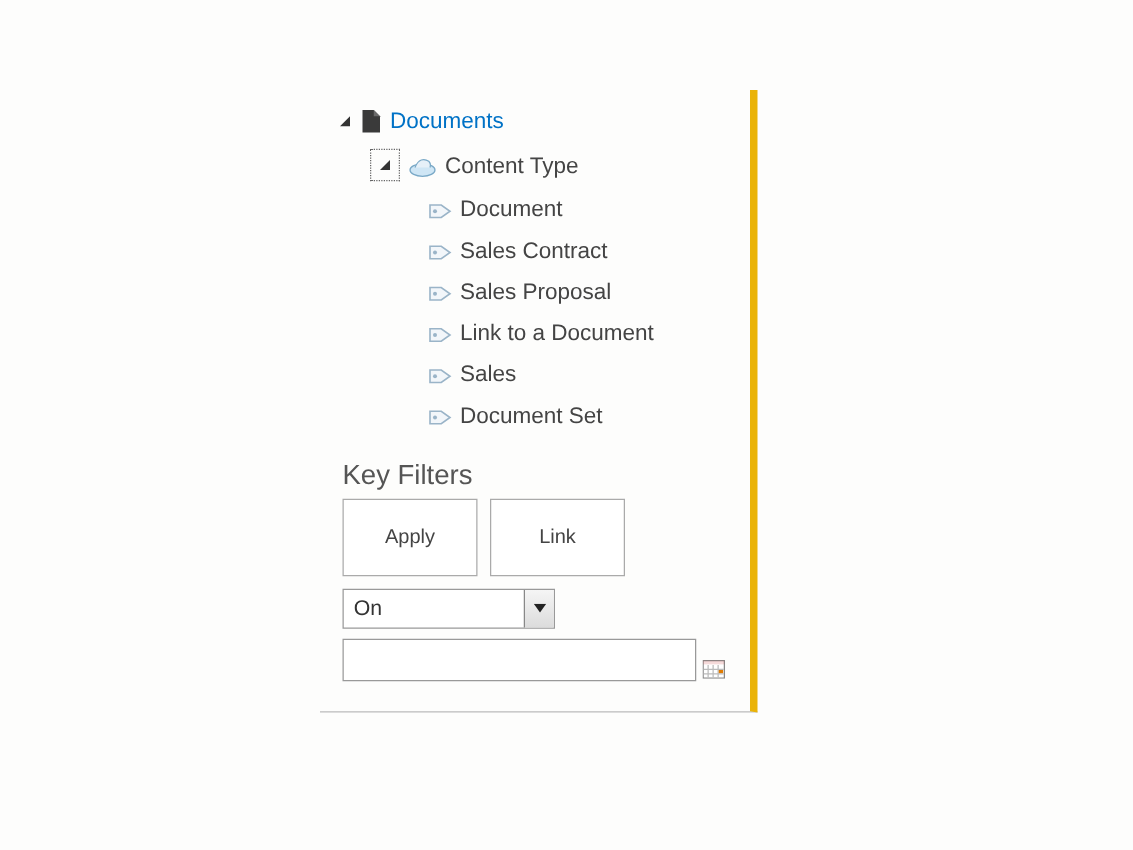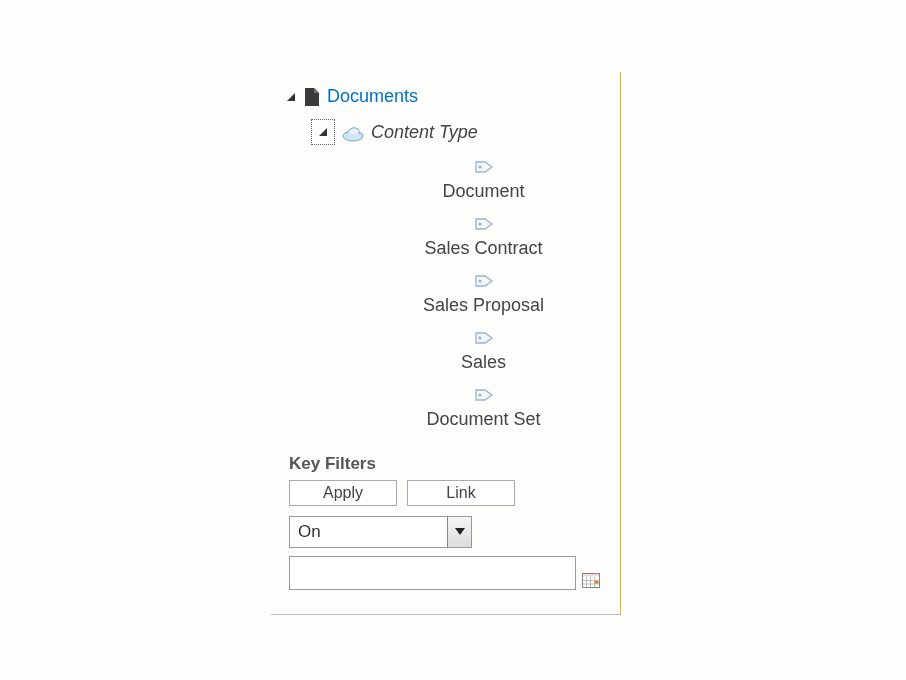--- a/index.html
+++ b/index.html
@@ -8,40 +8,40 @@
       padding: 0;
       width: 906px;
       height: 680px;
       font-family: "Segoe UI", Arial, sans-serif;
       font-size: 17px;
       color: #444;
       background: #fdfdfc;
     }
     .panel {
       position: absolute;
-      left: 271px;
+      left: 256px;
       top: 72px;
       width: 350px;
-      border-right: 1px solid #eab308;
+      border-right: 6px solid #eab308;
       border-bottom: 1px solid #bbb;
       padding-bottom: 18px;
     }
     .tree {
       padding: 8px 10px 4px 14px;
     }
     .tree-row {
       display: flex;
       align-items: center;
       gap: 6px;
       padding: 6px 0;
       font-size: 18px;
     }
     .tree-row.root { padding-left: 0; }
-    .tree-row.level1 { padding-left: 26px; font-style: italic; }
-    .tree-row.level2 { padding-left: 72px; flex-direction: column; }
+    .tree-row.level1 { padding-left: 26px; }
+    .tree-row.level2 { padding-left: 72px; }
     .expander {
       width: 12px;
       height: 12px;
       display: inline-flex;
       align-items: center;
       justify-content: center;
     }
     .expander.dotted {
       border: 1px dotted #666;
       padding: 2px;
@@ -68,50 +68,49 @@
       cursor: pointer;
     }
     .plain-text {
       color: #444;
       cursor: pointer;
     }
     .filters {
       padding: 4px 18px 6px 18px;
     }
     .filters-heading {
-      font-size: 17px;
+      font-size: 22px;
       color: #555;
       margin: 10px 0 6px 0;
-      font-weight: bold;
     }
     .btn-row {
       display: flex;
       gap: 10px;
       margin-bottom: 10px;
     }
     .btn {
       border: 1px solid #aaa;
       background: #fff;
-      padding: 3px 0;
+      padding: 21px 0;
       width: 108px;
       font-size: 16px;
       color: #444;
       cursor: pointer;
       text-align: center;
       font-family: inherit;
     }
     .field-label {
       font-size: 17px;
       color: #444;
       margin: 4px 0 4px 0;
     }
     .select-wrap {
       position: relative;
       display: inline-block;
-      width: 183px;
+      width: 170px;
       margin-bottom: 8px;
     }
     .select-box {
       width: 100%;
       border: 1px solid #999;
       background: #fff;
       font-size: 17px;
       font-family: inherit;
       padding: 5px 26px 5px 8px;
       color: #333;
@@ -211,20 +210,29 @@
       <span class="plain-text">Sales Contract</span>
     </div>
     <div class="tree-row level2">
       <span class="tag-icon">
         <svg width="20" height="18" viewBox="0 0 20 18">
             <path d="M2 5 h9 l7 5 l-7 5 h-9 z" fill="#f2f6fa" stroke="#9ab4c8" stroke-width="1.3"></path>
             <circle cx="6" cy="10" r="1.6" fill="#9ab4c8"></circle>
           </svg>
       </span>
       <span class="plain-text">Sales Proposal</span>
+    </div>
+    <div class="tree-row level2">
+      <span class="tag-icon">
+        <svg width="20" height="18" viewBox="0 0 20 18">
+            <path d="M2 5 h9 l7 5 l-7 5 h-9 z" fill="#f2f6fa" stroke="#9ab4c8" stroke-width="1.3"></path>
+            <circle cx="6" cy="10" r="1.6" fill="#9ab4c8"></circle>
+          </svg>
+      </span>
+      <span class="plain-text">Link to a Document</span>
     </div>
     <div class="tree-row level2">
       <span class="tag-icon">
         <svg width="20" height="18" viewBox="0 0 20 18">
             <path d="M2 5 h9 l7 5 l-7 5 h-9 z" fill="#f2f6fa" stroke="#9ab4c8" stroke-width="1.3"></path>
             <circle cx="6" cy="10" r="1.6" fill="#9ab4c8"></circle>
           </svg>
       </span>
       <span class="plain-text">Sales</span>
     </div>

